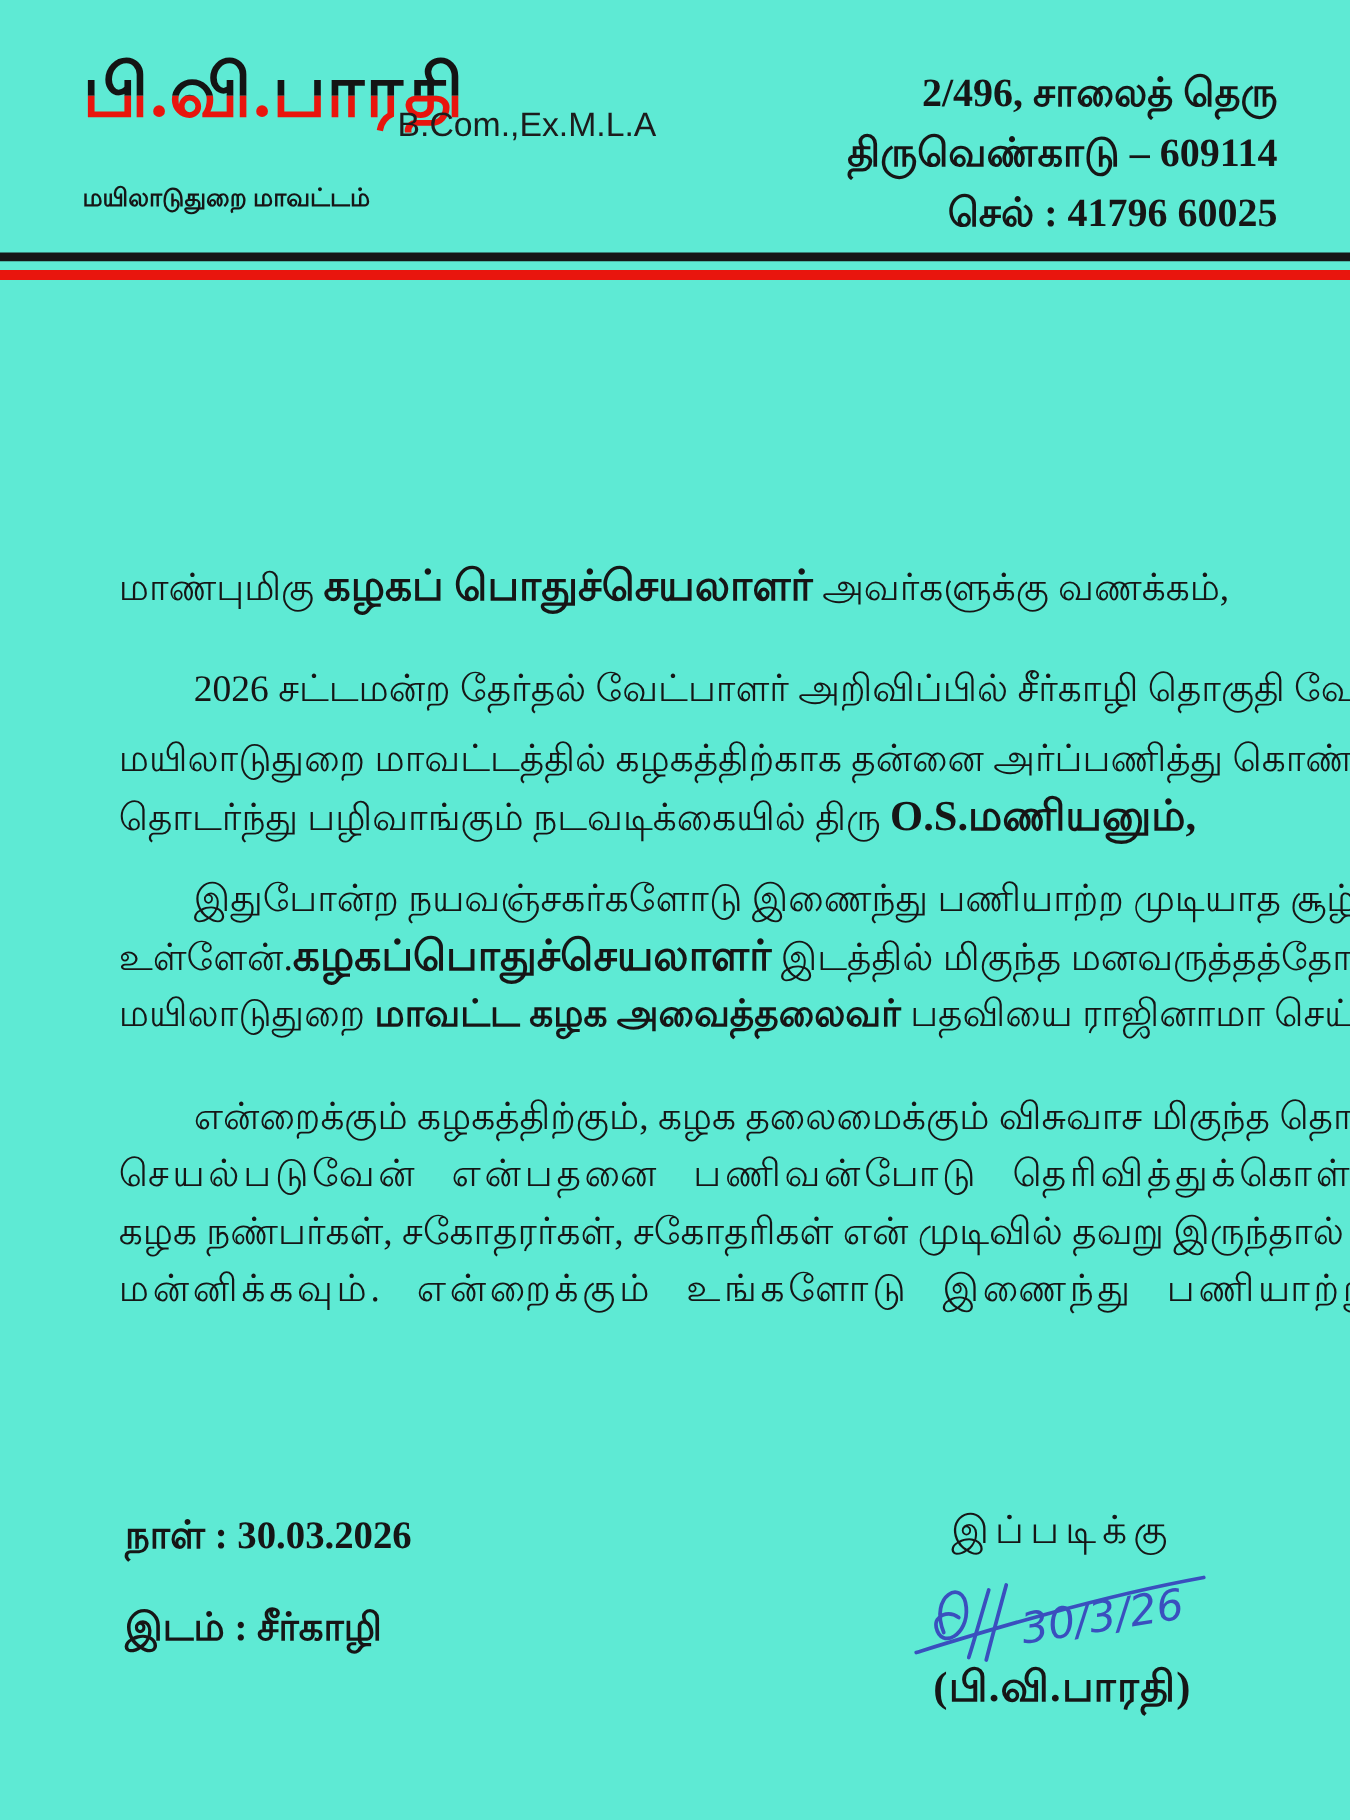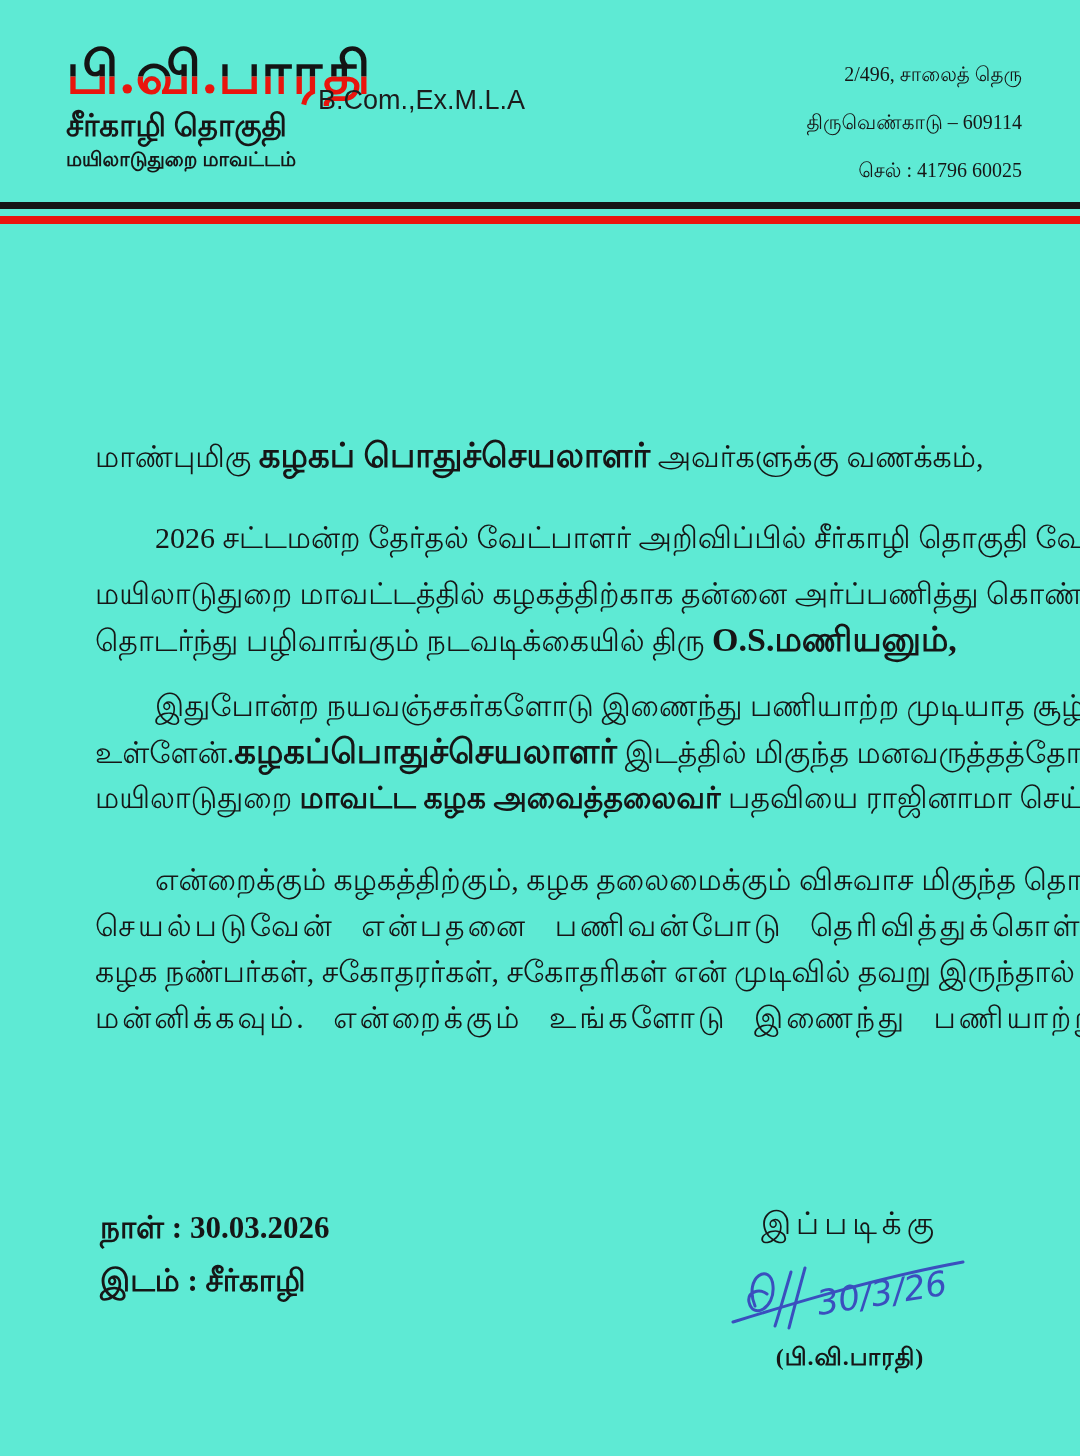--- a/index.html
+++ b/index.html
@@ -23,60 +23,59 @@
   .credentials {
     position:absolute; left:318px; top:74px; font-size:27px; color:#1c1c1c;
     font-family:"Liberation Sans","DejaVu Sans",sans-serif;
     margin-top:11px;
   }
   .constituency { position:absolute; left:66px; top:108px; font-size:31px; font-weight:700; }
   .district     { position:absolute; left:66px; top:148px; font-size:20px; font-weight:700;text-align:right; }
 
   .address-block {
     position:absolute; right:58px; top:50px; text-align:right;
-    font-size:20px; font-weight:400; line-height:48px;
+    font-size:32px; font-weight:700; line-height:48px;
   }
 
   .rule { position:absolute; left:0; right:0; }
   .rule-black { top:202px; height:7px; background:#161616; }
   .rule-red   { top:216px; height:8px; background:#e9150d; }
 
   
   .letter-body { position:absolute; left:95px; width:918px; top:440px; font-size:30px; }
-  .ln { line-height:32px; height:46px; white-space:nowrap;font-family:Liberation Serif, serif; }
+  .ln { line-height:60px; height:46px; white-space:nowrap;font-family:Liberation Serif, serif; }
   .indent { text-indent:60px; }
   .para1 { margin-top:36px; }
   .para2 { margin-top:10px; }
   .para3 { margin-top:20px; }
   .para4 { margin-top:36px; }
   .b  { font-weight:700; }
   .b-lg { font-weight:700; font-size:34px; }
   .stretch { letter-spacing:3px; word-spacing:16px; }
 
   
   .footer-left { position:absolute; left:100px; top:1208px; font-size:31px; font-weight:700; }
   .footer-left .ftr-line { line-height:40px; }
-  .footer-left .ftr-line + .ftr-line { margin-top:13px; }
+  .footer-left .ftr-line + .ftr-line { margin-top:34px; }
 
   .sign-block { position:absolute; right:90px; top:1206px; width:280px; text-align:center; }
   .signoff { font-size:31px; letter-spacing:5px; font-weight:400; }
   .sig-svg { display:block; margin:2px auto 0 auto; }
-  .signatory { font-size:24px; font-weight:700; margin-top:12px; letter-spacing:1px; }
+  .signatory { font-size:34px; font-weight:700; margin-top:0px; letter-spacing:1px; }
 </style>
 </head>
 <body>
 
 <div class="page">
 
   <div class="logo-wrap">
     <span class="logo-layer logo-top">பி.வி.பாரதி</span>
     <span class="logo-layer logo-bottom">பி.வி.பாரதி</span>
   </div>
   <div class="credentials">B.Com.,Ex.M.L.A</div>
-  <div class="constituency">சீர்காழி தொகுதி</div>
   <div class="district">மயிலாடுதுறை மாவட்டம்</div>
 
   <div class="address-block">
     <div>2/496, சாலைத் தெரு</div>
     <div>திருவெண்காடு – 609114</div>
     <div>செல் : 41796 60025</div>
   </div>
 
   <div class="rule rule-black"></div>
   <div class="rule rule-red"></div>

